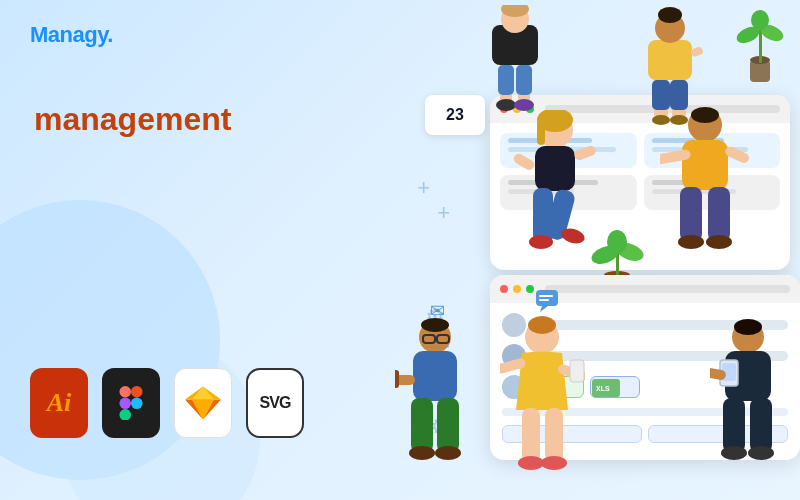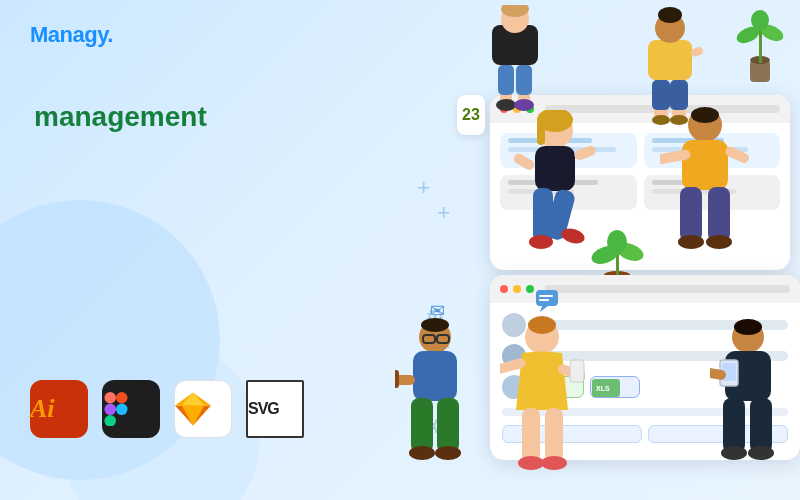--- a/index.html
+++ b/index.html
@@ -66,44 +66,44 @@
       margin-bottom: 6px;
     }
     .headline-box span {
       font-size: 32px;
       font-weight: 800;
       color: #fff;
       letter-spacing: -0.5px;
     }
 
     .headline-sub {
-      font-size: 28px;
+      font-size: 32px;
       font-weight: 700;
-      color: #15803d;
+      color: #c2410c;
       line-height: 1.2;
       padding-left: 4px;
     }
 
     
     .tools-row {
       position: absolute;
       bottom: 62px;
       left: 30px;
       display: flex;
       gap: 14px;
       align-items: center;
     }
 
     .tool-icon {
       width: 58px;
-      height: 58px;
+      height: 70px;
       border-radius: 12px;
       display: flex;
       align-items: center;
-      justify-content: flex-start;
+      justify-content: center;
       font-weight: 900;
       font-size: 22px;
     }
 
     .tool-ai {
       background: #c8310a;
       color: #ff9900;
       font-style: italic;
       font-size: 26px;
       font-family: Georgia, serif;
@@ -116,21 +116,21 @@
     }
 
     .tool-sketch {
       background: #fff;
       border: 1.5px solid #e0e0e0;
     }
 
     .tool-svg {
       background: #fff;
       border: 2px solid #333;
-      border-radius: 2px;
+      border-radius: 14px;
       font-size: 16px;
       font-weight: 800;
       color: #222;
       letter-spacing: -1px;
     }
 
     
     .figma-svg { width: 28px; height: 34px; }
 
     
@@ -186,30 +186,30 @@
       border-radius: 8px;
       height: 35px;
     }
     .bw-card.grey { background: #f0f0f0; }
 
     
     .cal-badge {
       position: absolute;
       top: 95px;
       right: 12px;
-      width: 28px;
+      width: 60px;
       height: 40px;
       background: #fff;
       border-radius: 8px;
       display: flex;
       align-items: center;
       justify-content: center;
       font-weight: 800;
       font-size: 16px;
-      color: #4d7c0f;
+      color: #0f172a;
       box-shadow: 0 2px 8px rgba(0,0,0,0.1);
     }
 
     
     .browser-window-bottom {
       position: absolute;
       bottom: 40px;
       right: 0px;
       width: 310px;
       height: 185px;

